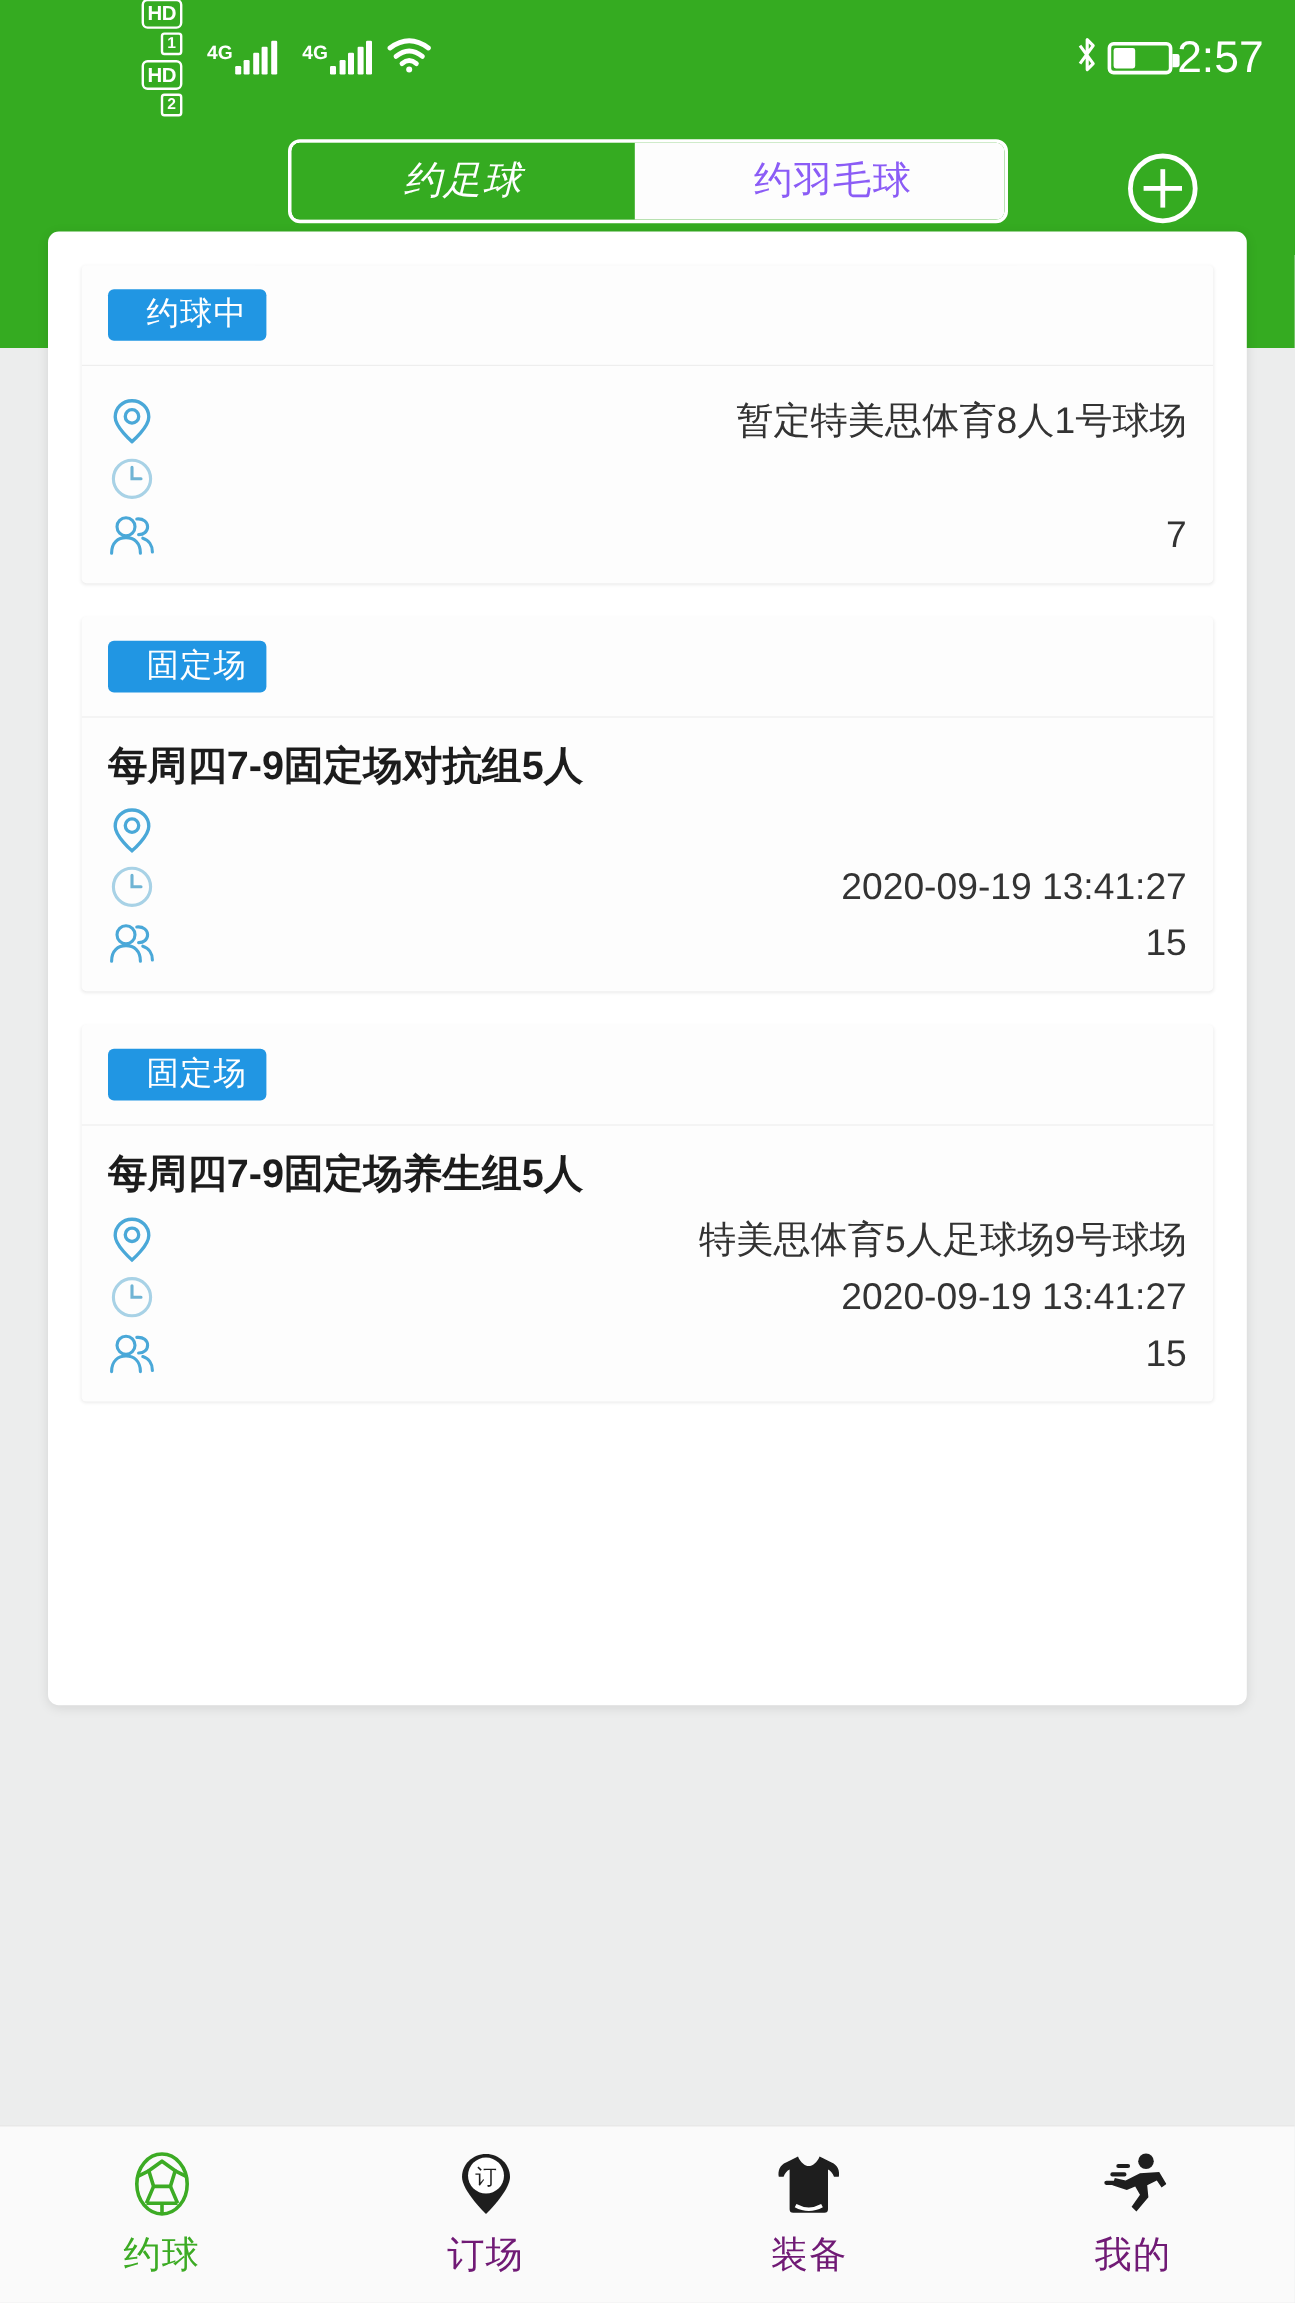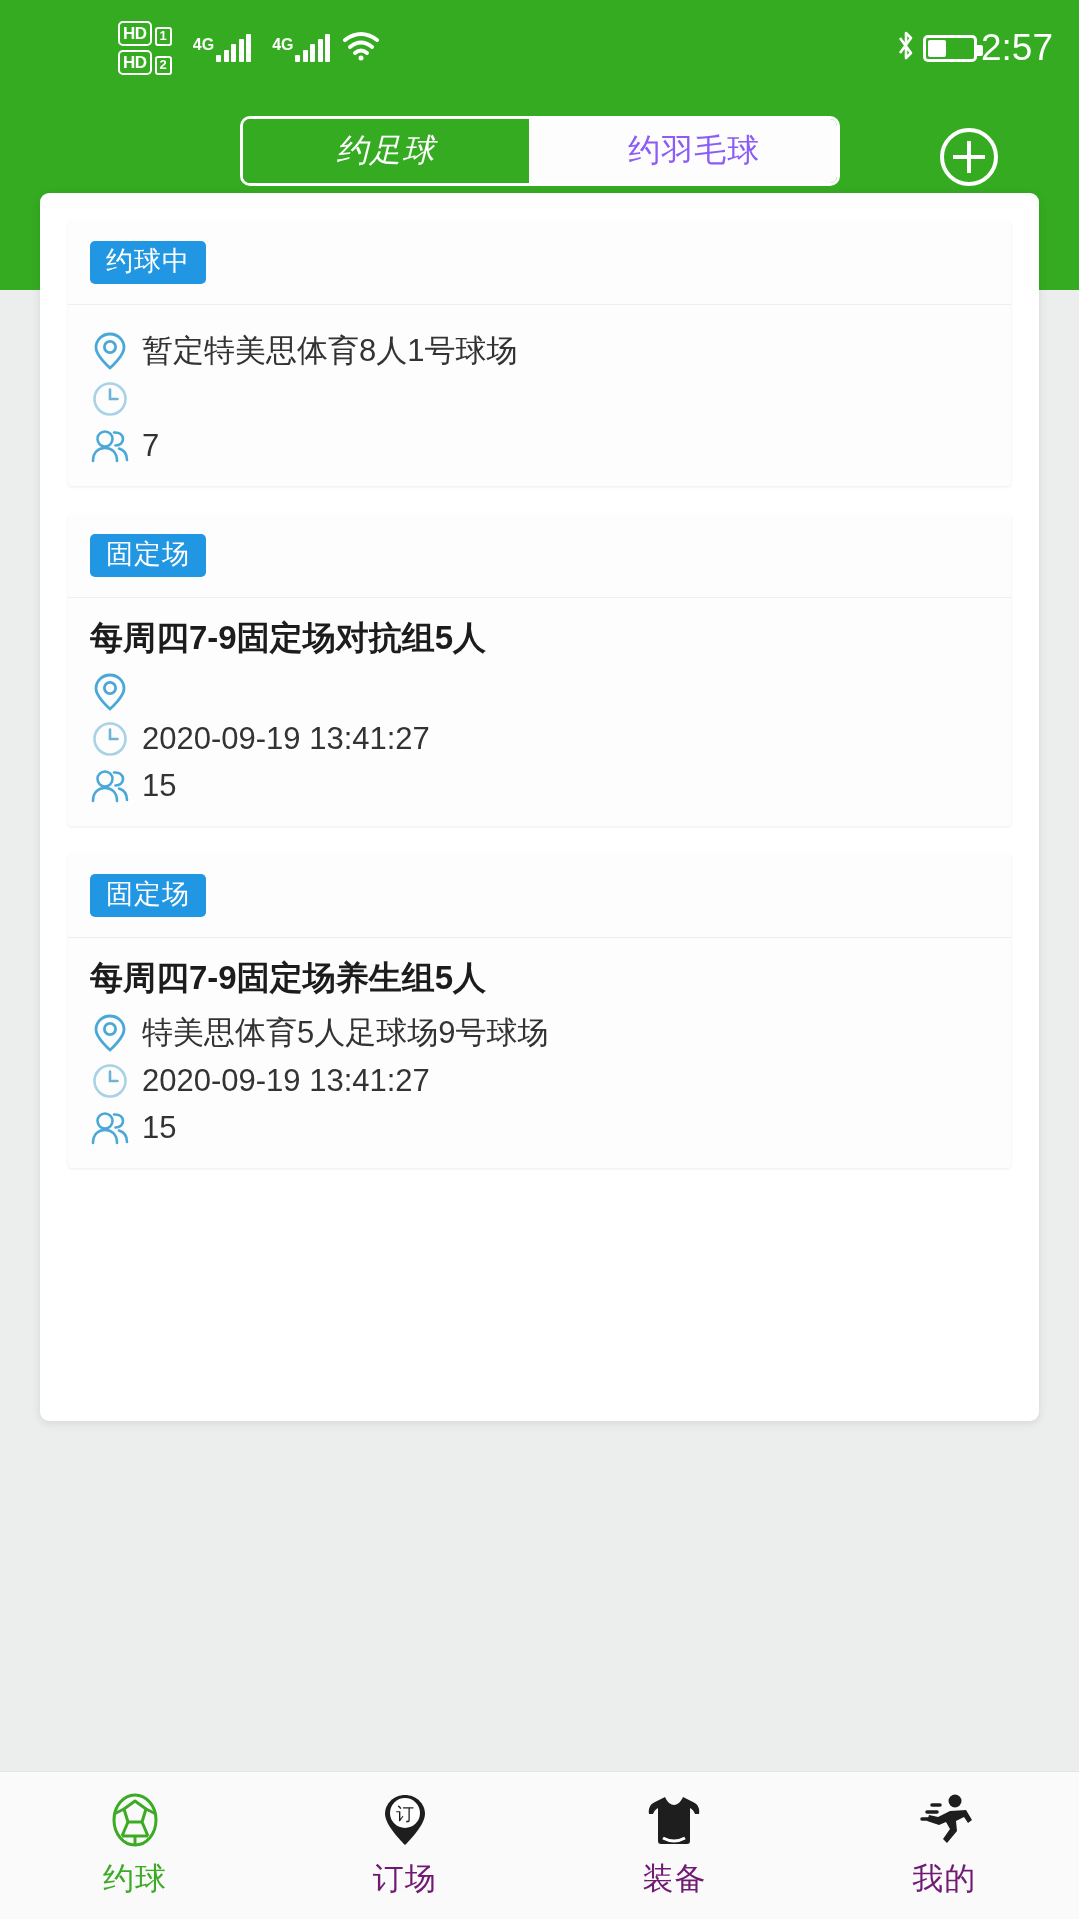--- a/index.html
+++ b/index.html
@@ -16,21 +16,21 @@
     position:absolute; top:0; left:0; width:1079px; height:290px;
     background:#35ab21;
   }
   .statusbar{
     position:absolute; top:0; left:0; width:1079px; height:96px;
     display:flex; align-items:center; justify-content:space-between;
     padding:0 26px 0 118px;
   }
   .sb-left{ display:flex; align-items:center; gap:7px; }
   .hd-stack{ display:flex; flex-direction:column; gap:4px; }
-  .hd-row{ display:flex; align-items:flex-end; gap:3px; }
+  .hd-row{ display:flex; align-items:flex-end; gap:3px;flex-direction:column; }
   .hd-box{
     border:2.5px solid #fff; border-radius:5px; color:#fff;
     font-size:17px; font-weight:bold; line-height:1;
     padding:2px 3px; letter-spacing:-0.5px;
   }
   .hd-num{ color:#fff; font-size:13px; font-weight:bold;
     border:2px solid #fff; border-radius:3px; padding:0 3px; line-height:1.15;}
   .sig-group{ display:flex; align-items:flex-end; gap:2px; margin-left:14px;}
   .sig-4g{ color:#fff; font-size:16px; font-weight:bold; align-self:flex-start; margin-top:2px;}
   .bars{ display:flex; align-items:flex-end; gap:2.5px; height:28px;}
@@ -93,29 +93,29 @@
   .card{
     background:#fdfdfd; border-radius:4px;
     box-shadow:0 1px 3px rgba(0,0,0,0.08);
     margin-bottom:28px; overflow:hidden;
   }
   .card-head{
     padding:20px 22px 20px 22px; border-bottom:1px solid #eeeeee;
   }
   .badge{
     display:inline-block; background:#2196e3; color:#fff;
-    font-size:27px; border-radius:5px; padding:7px 16px 9px 16px;
+    font-size:27px; border-radius:5px; padding:7px 16px 9px 32px;
     letter-spacing:1px; line-height:1;
   }
   .card-body{ padding:18px 22px 20px 22px; }
   .card-title{
     font-size:33px; font-weight:bold; color:#1c1c1c;
     letter-spacing:0px; margin-bottom:11px; white-space:nowrap;
   }
-  .row{ display:flex; align-items:center; gap:12px; margin-top:7px; }
+  .row{ display:flex; align-items:center; gap:12px; margin-top:7px;justify-content:space-between; }
   .row-text{ font-size:31px; color:#333; letter-spacing:0px; }
   .ico{ width:40px; height:40px; flex:none; display:flex; align-items:center; justify-content:center; }
 
   
   .bottom-nav{
     position:absolute; left:0; bottom:0; width:1079px; height:148px;
     background:#fafafa; border-top:1px solid #e4e4e4;
     display:flex; align-items:center;
   }
   .nav-item{

